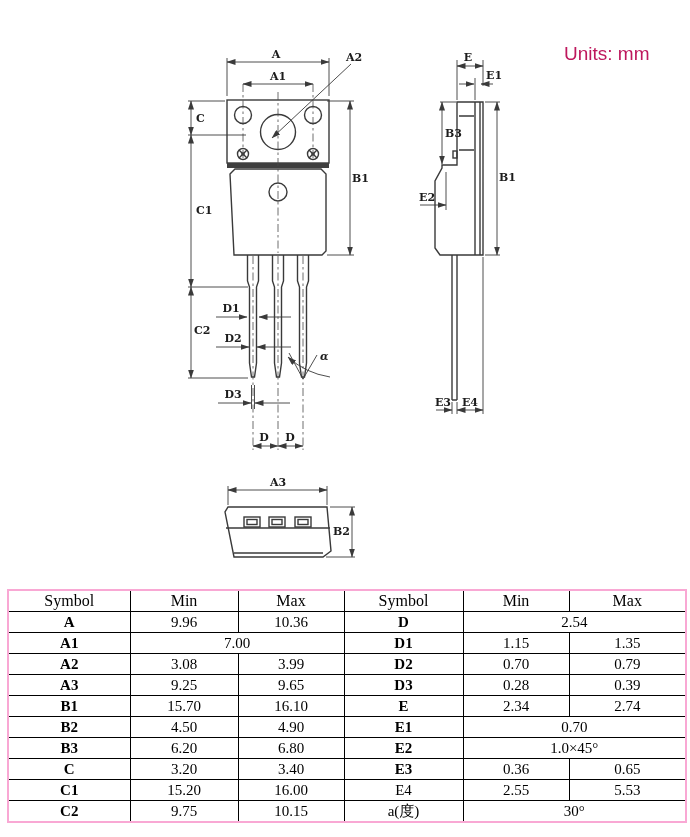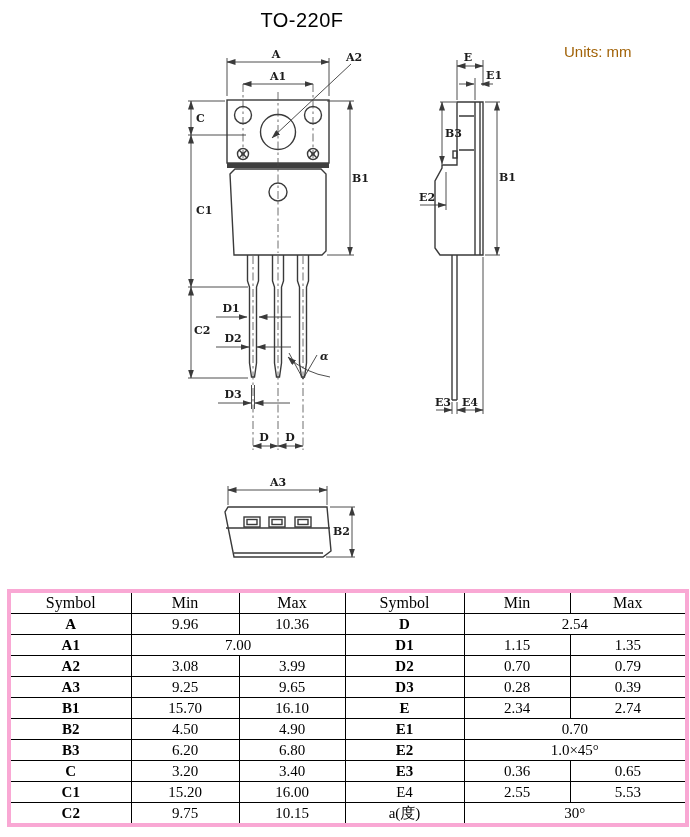--- a/index.html
+++ b/index.html
@@ -1,35 +1,34 @@
 <!DOCTYPE html>
 <html><head>
 <meta charset="utf-8">
 <style>
   html,body{margin:0;padding:0;background:#fff;}
   .page{position:relative;width:690px;height:837px;background:#ffffff;font-family:"Liberation Sans",sans-serif;color:#000;overflow:hidden;}
   .title{position:absolute;top:9px;left:0;width:604px;text-align:center;font-size:20px;letter-spacing:.5px;color:#000;}
-  .units{position:absolute;top:43px;left:564px;font-size:15px;color:#a16207;}
+  .units{position:absolute;top:43px;left:564px;font-size:19px;color:#be185d;}
   svg.drawing{position:absolute;top:0;left:0;}
   .geo{stroke:#3a3a3a;fill:none;stroke-width:1.4;}
   .dim{stroke:#3a3a3a;fill:none;stroke-width:0.9;}
   .ctr{stroke:#4a4a4a;fill:none;stroke-width:0.8;stroke-dasharray:8 3 2.5 3;}
   .lbl{font-family:"DejaVu Serif",serif;font-weight:bold;font-size:11px;fill:#1c1c1c;}
   .dims{position:absolute;top:589px;left:7px;width:678px;border-collapse:collapse;table-layout:fixed;
-        border:4px solid #f9a8d4;font-family:"Liberation Serif",serif;font-size:15px;color:#000;}
+        border:2px solid #f9a8d4;font-family:"Liberation Serif",serif;font-size:15px;color:#000;}
   .dims th,.dims td{border:1px solid #000;text-align:center;vertical-align:middle;height:20px;padding:0;font-weight:normal;overflow:hidden;}
   .dims th{font-size:16px;}
   .dims td.sym{font-weight:bold;}
 </style>
 </head>
 <body>
 
 <div class="page">
 
-  <div class="title">TO-220F</div>
   <div class="units">Units: mm</div>
 
   <svg class="drawing" width="690" height="585" viewBox="0 0 690 585">
     <defs>
       <marker id="ae" markerUnits="userSpaceOnUse" markerWidth="9" markerHeight="6" refX="8.5" refY="3" orient="auto">
         <path d="M0,0 L9,3 L0,6 Z" fill="#3a3a3a"></path>
       </marker>
       <marker id="as" markerUnits="userSpaceOnUse" markerWidth="9" markerHeight="6" refX="0.5" refY="3" orient="auto">
         <path d="M9,0 L0,3 L9,6 Z" fill="#3a3a3a"></path>
       </marker>

